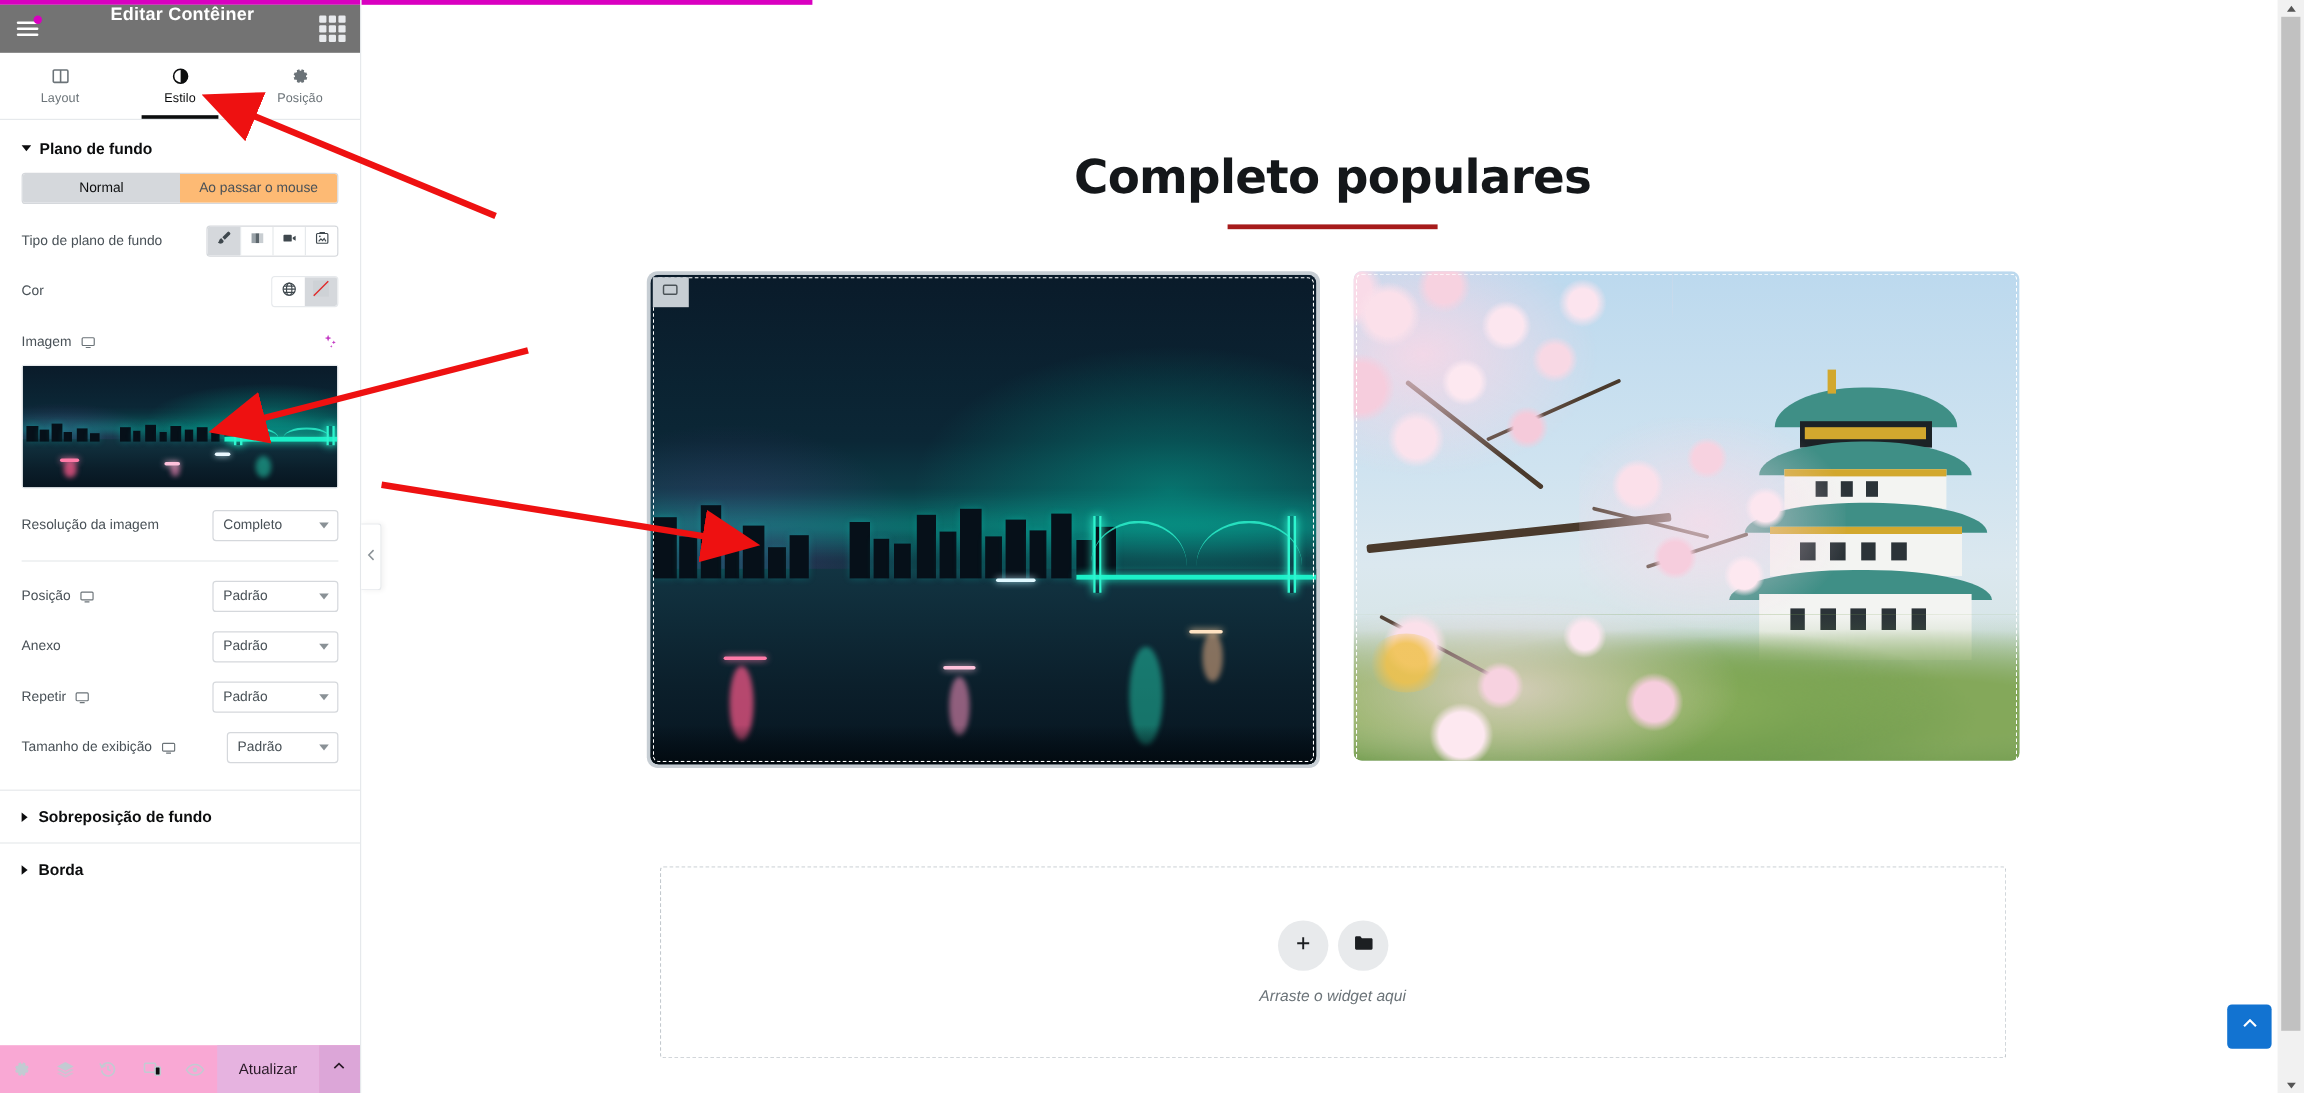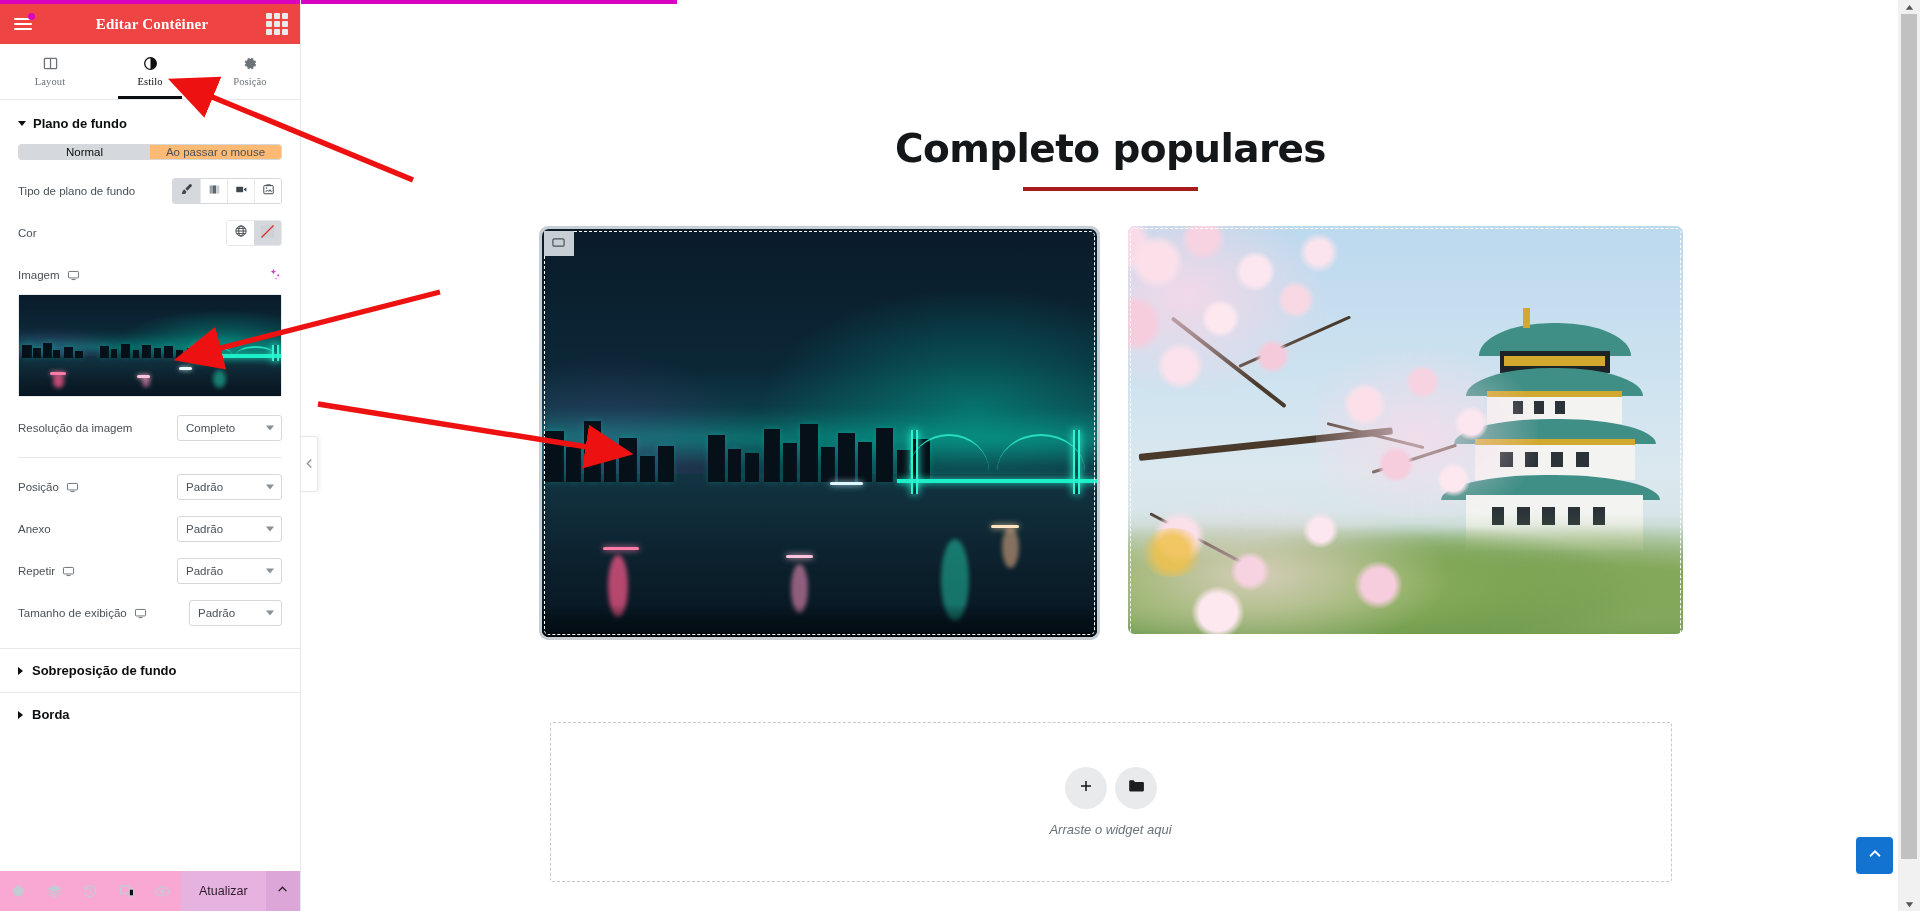--- a/index.html
+++ b/index.html
@@ -16,59 +16,58 @@
     position: relative;
     width: 301px; height: 911px;
     background: #ffffff;
     display: flex; flex-direction: column;
     border-right: 1px solid #e6e9ec;
     flex: 0 0 301px;
     z-index: 30;
   }
   .panel-topline { height: 4px; background: #d900c0; width: 100%; }
   .panel-header {
-    height: 40px; background: #ef4444; color: #fff;
-    display: flex; align-items: center; position: relative;
+    height: 40px; background: #737373; color: #fff;
+    display: flex; align-items: flex-start; position: relative;
     flex: 0 0 40px;
-    font-family: Liberation Serif, serif;
   }
   .menu-btn { position: absolute; left: 8px; top: 50%; transform: translateY(-50%);
     width: 30px; height: 30px; display: flex; align-items: center; justify-content: center; cursor: pointer; }
   .menu-bars { width: 18px; display:flex; flex-direction:column; gap:3px; }
   .menu-bars i { display:block; height:2px; background:#fff; border-radius:1px; }
   .menu-dot { position:absolute; top:4px; right:3px; width:7px; height:7px; border-radius:50%; background:#d900c0; }
   .panel-title {
     flex: 1; text-align: center; font-size: 15px; font-weight: bold; letter-spacing: .2px;
     color:#ffffff; padding-left: 4px;
   }
   .grid-btn { position:absolute; right:12px; top:50%; transform: translateY(-50%);
     width:22px; height:22px; display:grid; grid-template-columns: repeat(3,1fr); grid-template-rows: repeat(3,1fr);
     gap:2px; cursor:pointer; }
   .grid-btn i { background:#e8eaed; border-radius:1px; display:block; }
 
   
   .tabs { display:flex; height: 56px; background:#fff; border-bottom:1px solid #e6e9ec; flex:0 0 56px; }
   .tab { flex:1; display:flex; flex-direction:column; align-items:center; justify-content:center;
     gap:5px; cursor:pointer; position:relative; color:#6b7378; }
-  .tab .tab-label { font-size:10.5px; letter-spacing:.1px;font-family:Liberation Serif, serif; }
+  .tab .tab-label { font-size:10.5px; letter-spacing:.1px; }
   .tab.active { color:#0c0d0e; }
   .tab.active::after { content:""; position:absolute; left:18%; right:18%; bottom:0; height:3px; background:#0c0d0e; }
   .tab svg { display:block; }
 
   
   .panel-body { flex:1; overflow-y:auto; overflow-x:hidden; background:#fff; }
   .section-title {
     padding: 16px 18px 13px 18px; font-size:13px; font-weight:bold; color:#0c0d0e;
     display:flex; align-items:center; gap:7px; cursor:pointer;
   }
   .caret-down { width:0;height:0;border-left:4px solid transparent;border-right:4px solid transparent;border-top:5px solid #0c0d0e; }
   .caret-right { width:0;height:0;border-top:4px solid transparent;border-bottom:4px solid transparent;border-left:5px solid #0c0d0e; }
   .section-body { padding: 0 18px 16px 18px; }
 
-  .switcher { display:flex; width:100%; height:16px; border:1px solid #d5d8dc; border-radius:3px; overflow:hidden; margin-bottom:18px; }
+  .switcher { display:flex; width:100%; height:26px; border:1px solid #d5d8dc; border-radius:3px; overflow:hidden; margin-bottom:18px; }
   .switcher div { flex:1; display:flex; align-items:center; justify-content:center; font-size:11.5px; color:#495157; cursor:pointer; background:#fdba74; }
   .switcher div.on { background:#d5d8dc; color:#0c0d0e; }
 
   .row { display:flex; align-items:center; margin-bottom:16px; min-height:26px; }
   .row .lbl { font-size:11.5px; color:#495157; display:flex; align-items:center; gap:7px; }
   .row .spacer { flex:1; }
   .mon { width:12px; height:12px; display:inline-block; }
 
   .icon-group { display:flex; border:1px solid #d5d8dc; border-radius:3px; overflow:hidden; height:26px; }
   .icon-group .ig { width:27px; display:flex; align-items:center; justify-content:center; background:#fff; border-left:1px solid #e6e9ec; cursor:pointer; }

